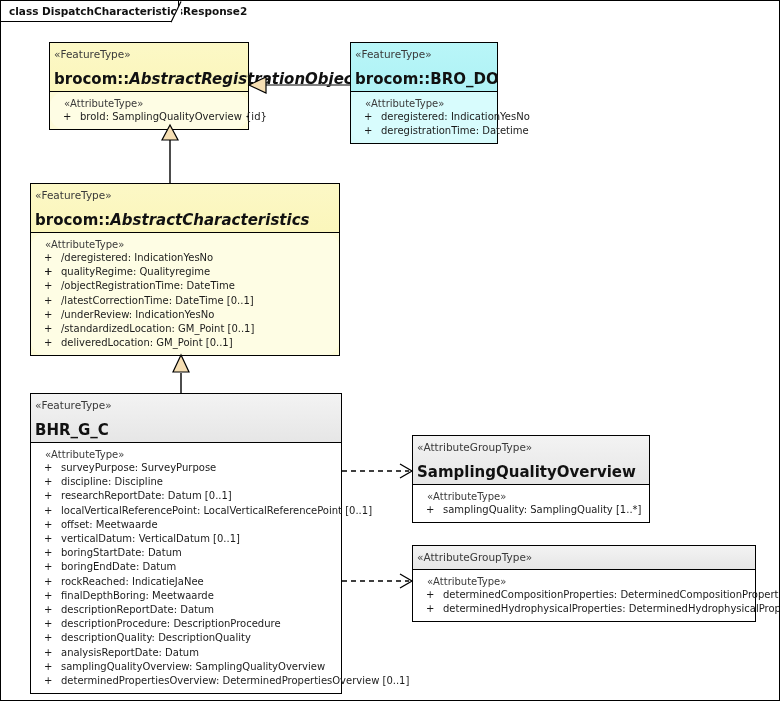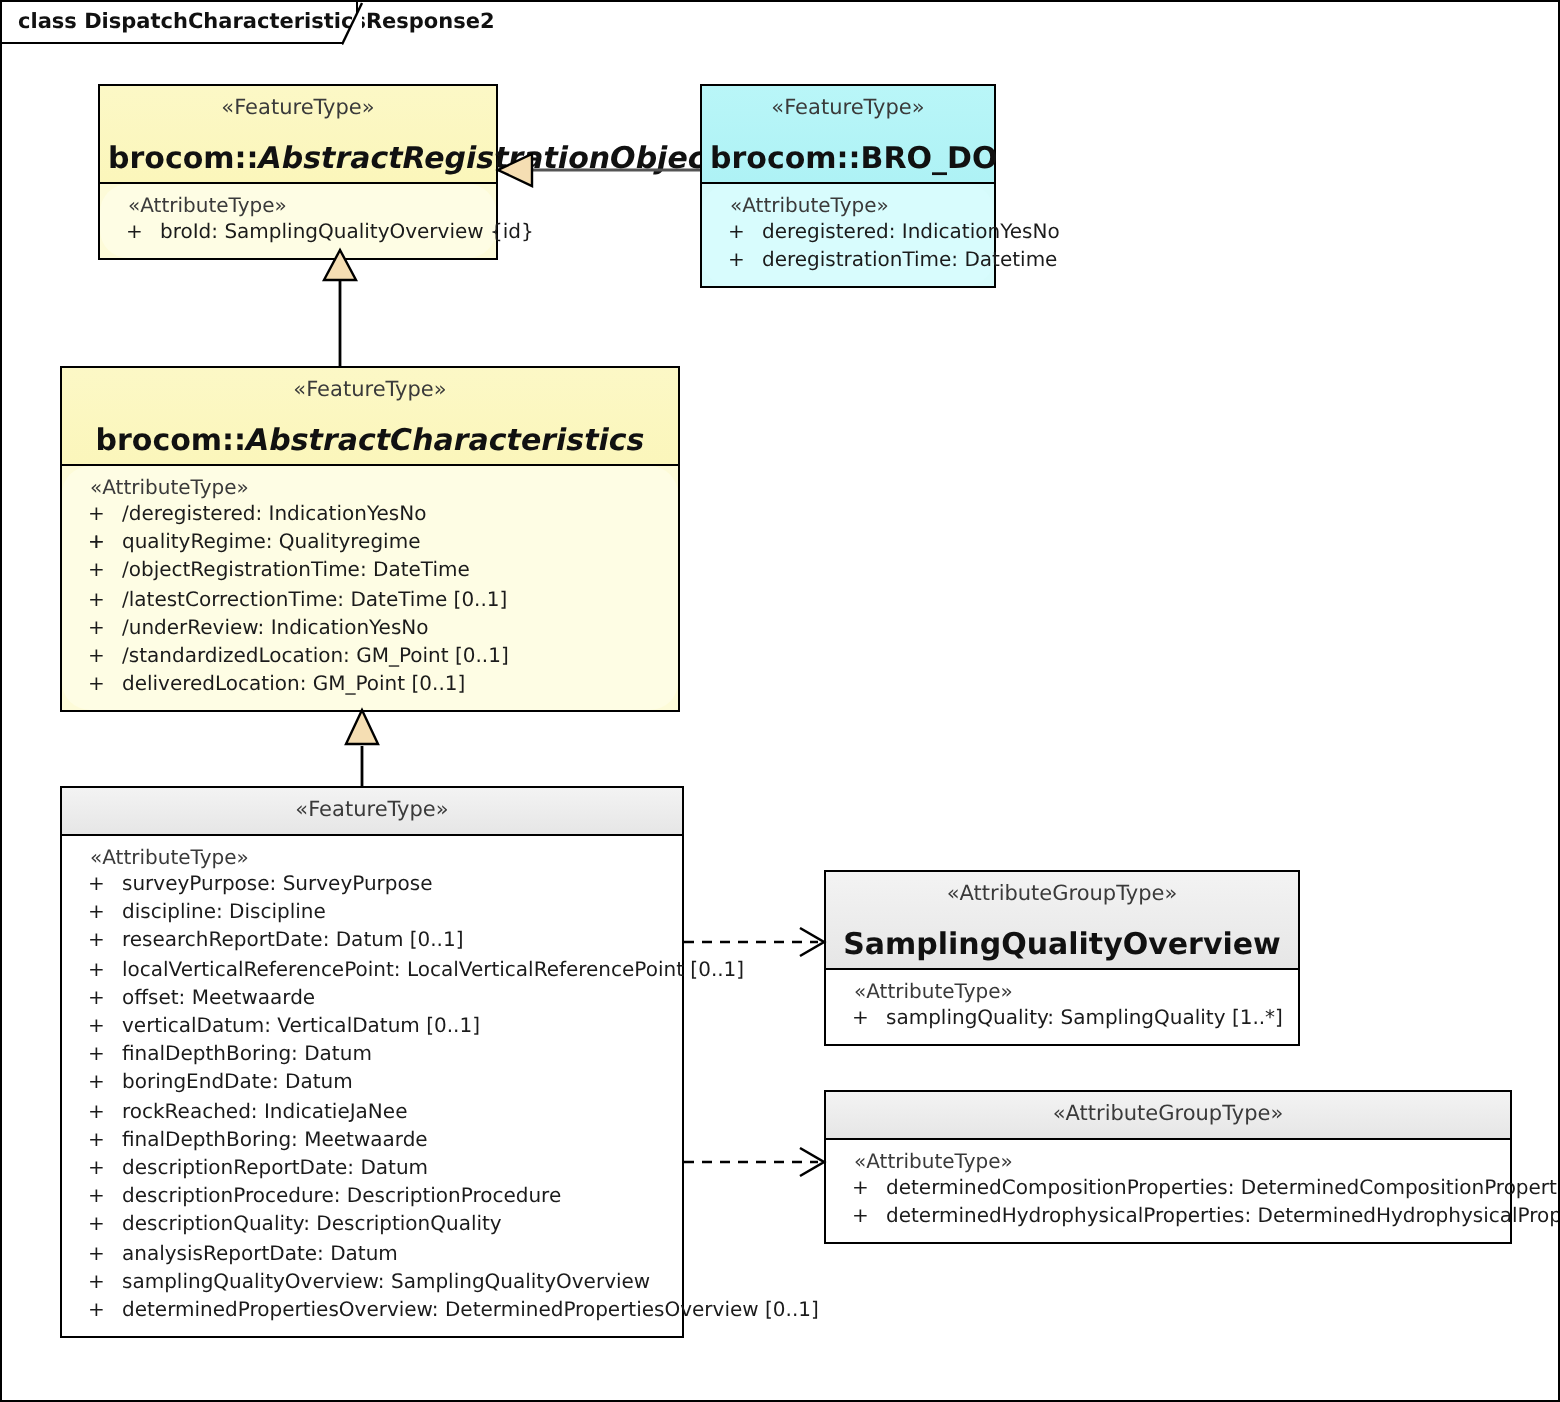--- a/index.html
+++ b/index.html
@@ -39,21 +39,21 @@
   .cls{
     position:absolute;
     box-sizing:border-box;
     border:1.4px solid #000000;
     background:#ffffff;
     z-index:3;
   }
   .cls .hdr{
     box-sizing:border-box;
     border-bottom:1.4px solid #000000;
-    text-align:center;
+    text-align:left;
     padding:5px 4px 5px 4px;
     line-height:13px;
   }
   .cls .stereo{
     font-size:10.5px;
     color:#3a3a3a;
     letter-spacing:0px;
     white-space:nowrap;
   }
   .cls .cname{
@@ -186,30 +186,31 @@
       <div class="attr"><span class="vis">+</span><span>/latestCorrectionTime: DateTime [0..1]</span></div>
       <div class="attr"><span class="vis">+</span><span>/underReview: IndicationYesNo</span></div>
       <div class="attr"><span class="vis">+</span><span>/standardizedLocation: GM_Point [0..1]</span></div>
       <div class="attr"><span class="vis">+</span><span>deliveredLocation: GM_Point [0..1]</span></div>
     </div>
   </div>
 
   <div class="cls grey" style="left:29px;top:392px;width:312px;">
     <div class="hdr">
       <div class="stereo">«FeatureType»</div>
+      <div class="cname"><span class="ns"></span><span>BHR_G_C</span></div>
     </div>
     <div class="body">
       <div class="grouplbl">«AttributeType»</div>
       <div class="attr"><span class="vis">+</span><span>surveyPurpose: SurveyPurpose</span></div>
       <div class="attr"><span class="vis">+</span><span>discipline: Discipline</span></div>
       <div class="attr"><span class="vis">+</span><span>researchReportDate: Datum [0..1]</span></div>
       <div class="attr"><span class="vis">+</span><span>localVerticalReferencePoint: LocalVerticalReferencePoint [0..1]</span></div>
       <div class="attr"><span class="vis">+</span><span>offset: Meetwaarde</span></div>
       <div class="attr"><span class="vis">+</span><span>verticalDatum: VerticalDatum [0..1]</span></div>
-      <div class="attr"><span class="vis">+</span><span>finalDepthBoring: Datum</span></div>
+      <div class="attr"><span class="vis">+</span><span>boringStartDate: Datum</span></div>
       <div class="attr"><span class="vis">+</span><span>boringEndDate: Datum</span></div>
       <div class="attr"><span class="vis">+</span><span>rockReached: IndicatieJaNee</span></div>
       <div class="attr"><span class="vis">+</span><span>finalDepthBoring: Meetwaarde</span></div>
       <div class="attr"><span class="vis">+</span><span>descriptionReportDate: Datum</span></div>
       <div class="attr"><span class="vis">+</span><span>descriptionProcedure: DescriptionProcedure</span></div>
       <div class="attr"><span class="vis">+</span><span>descriptionQuality: DescriptionQuality</span></div>
       <div class="attr"><span class="vis">+</span><span>analysisReportDate: Datum</span></div>
       <div class="attr"><span class="vis">+</span><span>samplingQualityOverview: SamplingQualityOverview</span></div>
       <div class="attr"><span class="vis">+</span><span>determinedPropertiesOverview: DeterminedPropertiesOverview [0..1]</span></div>
     </div>

